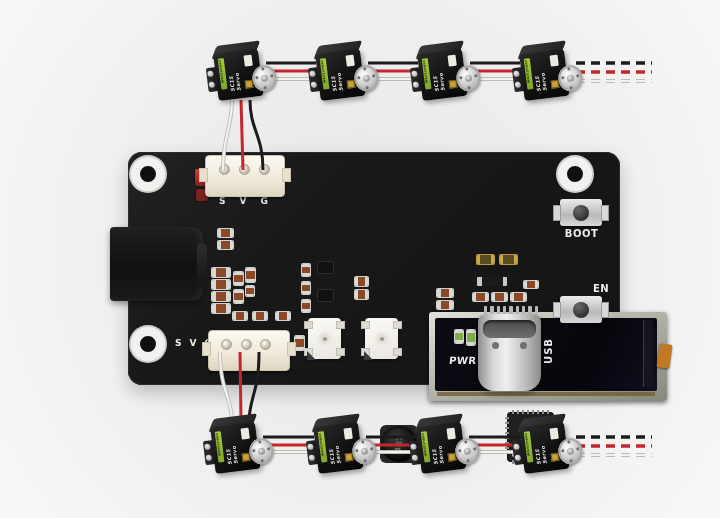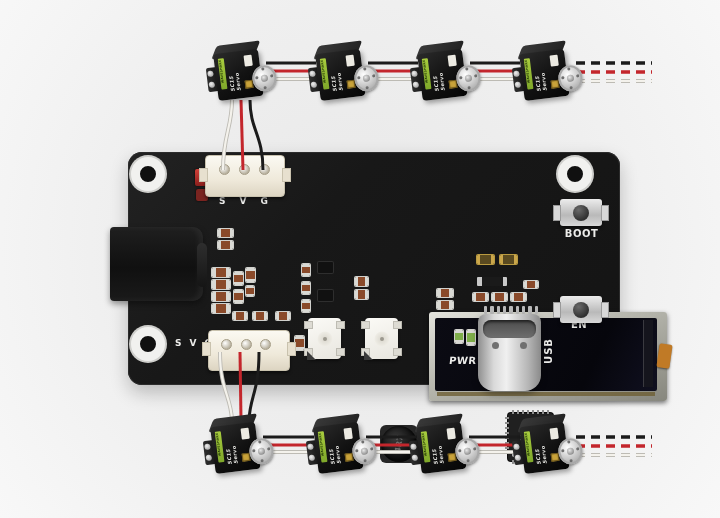--- a/index.html
+++ b/index.html
@@ -139,21 +139,21 @@
       <div class="edge"></div>
       <div class="flex"></div>
     </div>
 
     <div class="tact" style="left:432px;top:47px;">
       <div class="tab" style="left:-7px;"></div>
       <div class="tab" style="right:-7px;"></div>
     </div>
     <div class="silk" style="left:431px;top:76px;width:45px;text-align:center;">BOOT</div>
 
-    <div class="silk" style="left:443px;top:131px;margin-top:36px;">EN</div>
+    <div class="silk" style="left:465px;top:131px;">EN</div>
     <div class="tact" style="left:432px;top:144px;">
       <div class="tab" style="left:-7px;"></div>
       <div class="tab" style="right:-7px;"></div>
     </div>
 
     <div class="chip">
       <div class="pins-h" style="top:-3px;"></div>
       <div class="pins-h" style="bottom:-3px;"></div>
       <div class="pins-v" style="left:-3px;"></div>
       <div class="pins-v" style="right:-3px;"></div>

